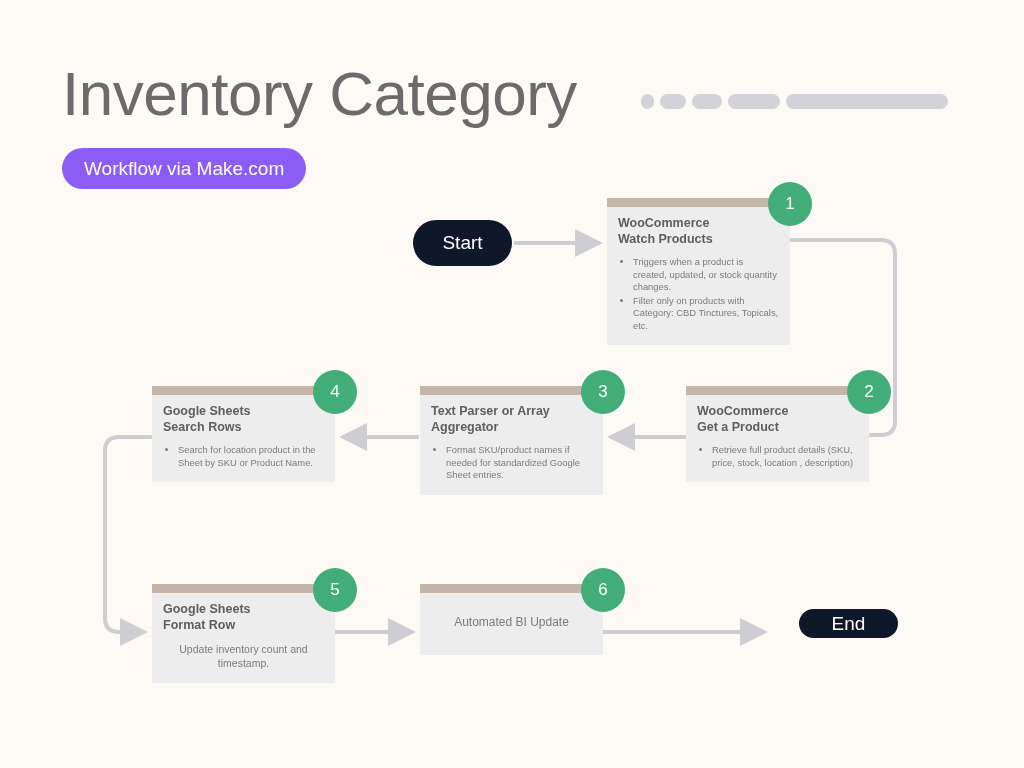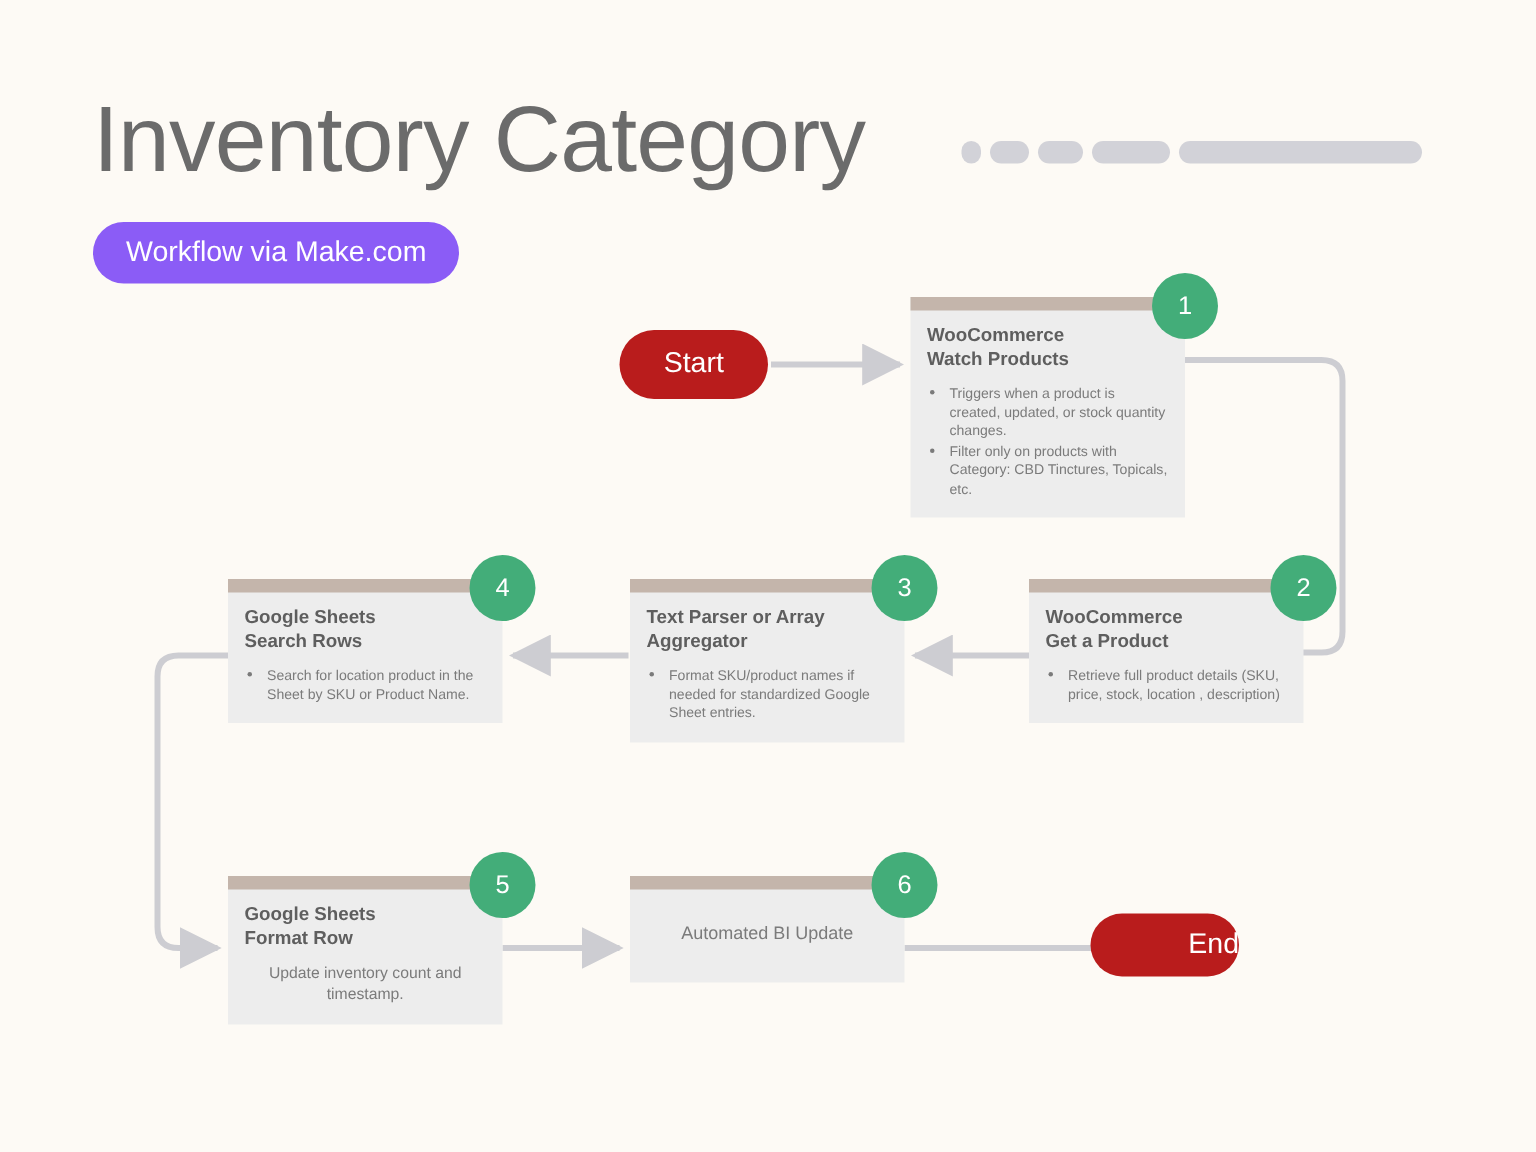--- a/index.html
+++ b/index.html
@@ -65,21 +65,21 @@
     position: absolute;
     left: 0; top: 0;
     width: 1024px;
     height: 768px;
     pointer-events: none;
   }
 
   
   .pill {
     position: absolute;
-    background: #b91c1c;
+    background: #0f172a;
     border-radius: 26px;
     color: #ffffff;
     font-size: 19px;
     display: flex;
     align-items: center;
     justify-content: center;
   }
 
   
   .card {
@@ -182,21 +182,21 @@
       <path d="M 335 632 L 413 632" marker-end="url(#ah)"></path>
 
       <path d="M 603 632 L 765 632" marker-end="url(#ah)"></path>
     </g>
   </svg>
 
   <div class="pill" style="left:413px; top:220px; width:99px; height:46px;">
     <span>Start</span>
   </div>
 
-  <div class="pill" style="left:727px; top:609px; width:99px; height:42px;justify-content:flex-end;">
+  <div class="pill" style="left:799px; top:609px; width:99px; height:29px;">
     <span>End</span>
   </div>
 
   <div class="card" style="left:607px; top:198px;">
     <div class="card-accent"></div>
     <div class="card-inner">
       <div class="card-title">
         <div>WooCommerce</div>
         <div>Watch Products</div>
       </div>

